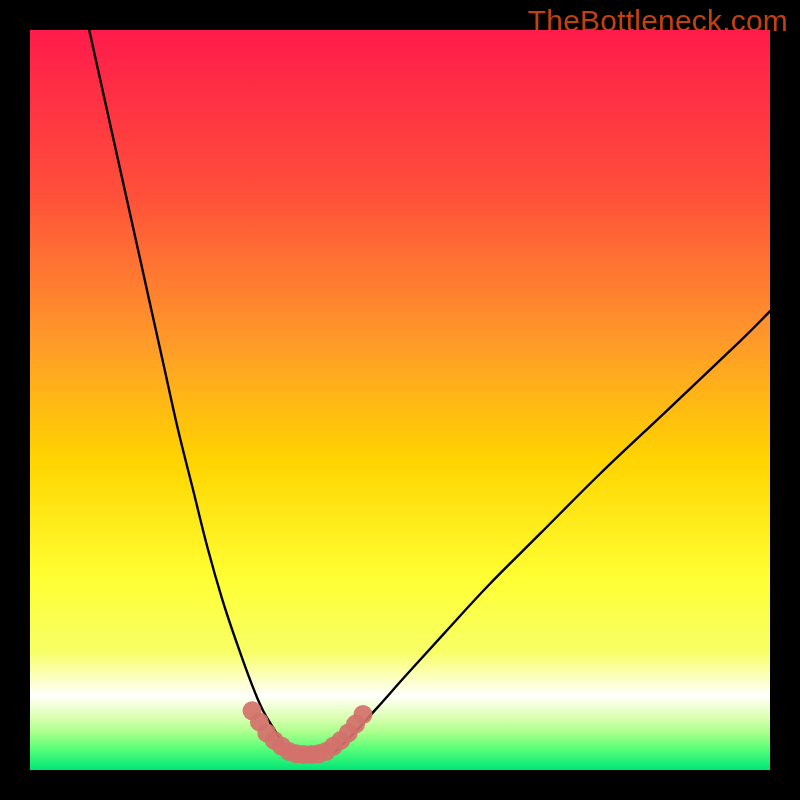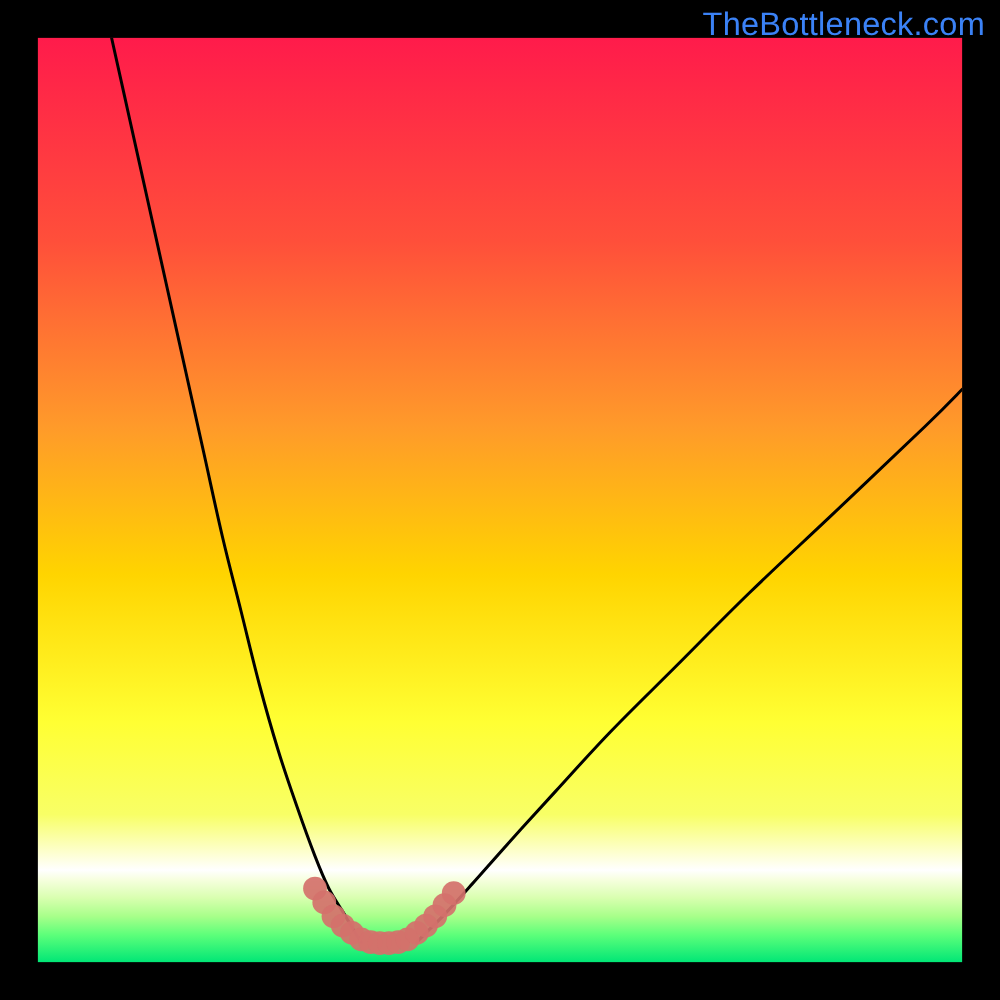--- a/index.html
+++ b/index.html
@@ -32,22 +32,22 @@
   }
   .curve {
     position: absolute;
     inset: 0;
   }
   .watermark {
     position: absolute;
     top: 4px;
     right: 12px;
     font-family: Arial, Helvetica, sans-serif;
-    font-size: 26px;
-    color: #3b82f6;
+    font-size: 30px;
+    color: #c2410c;
     letter-spacing: 0.2px;
   }
 </style>
 </head>
 <body>
 
 <div class="frame">
 
   <div class="watermark">TheBottleneck.com</div>
 

